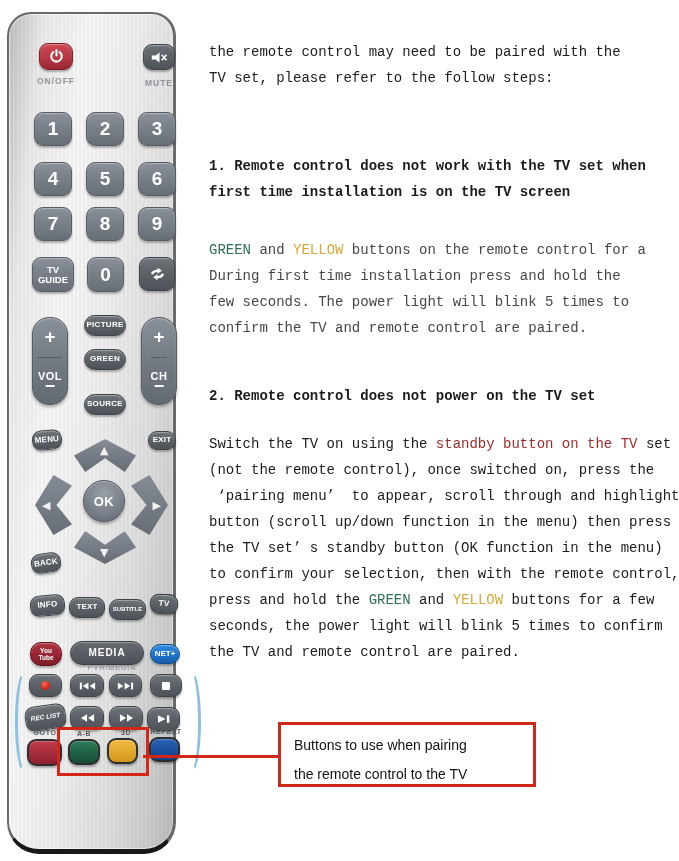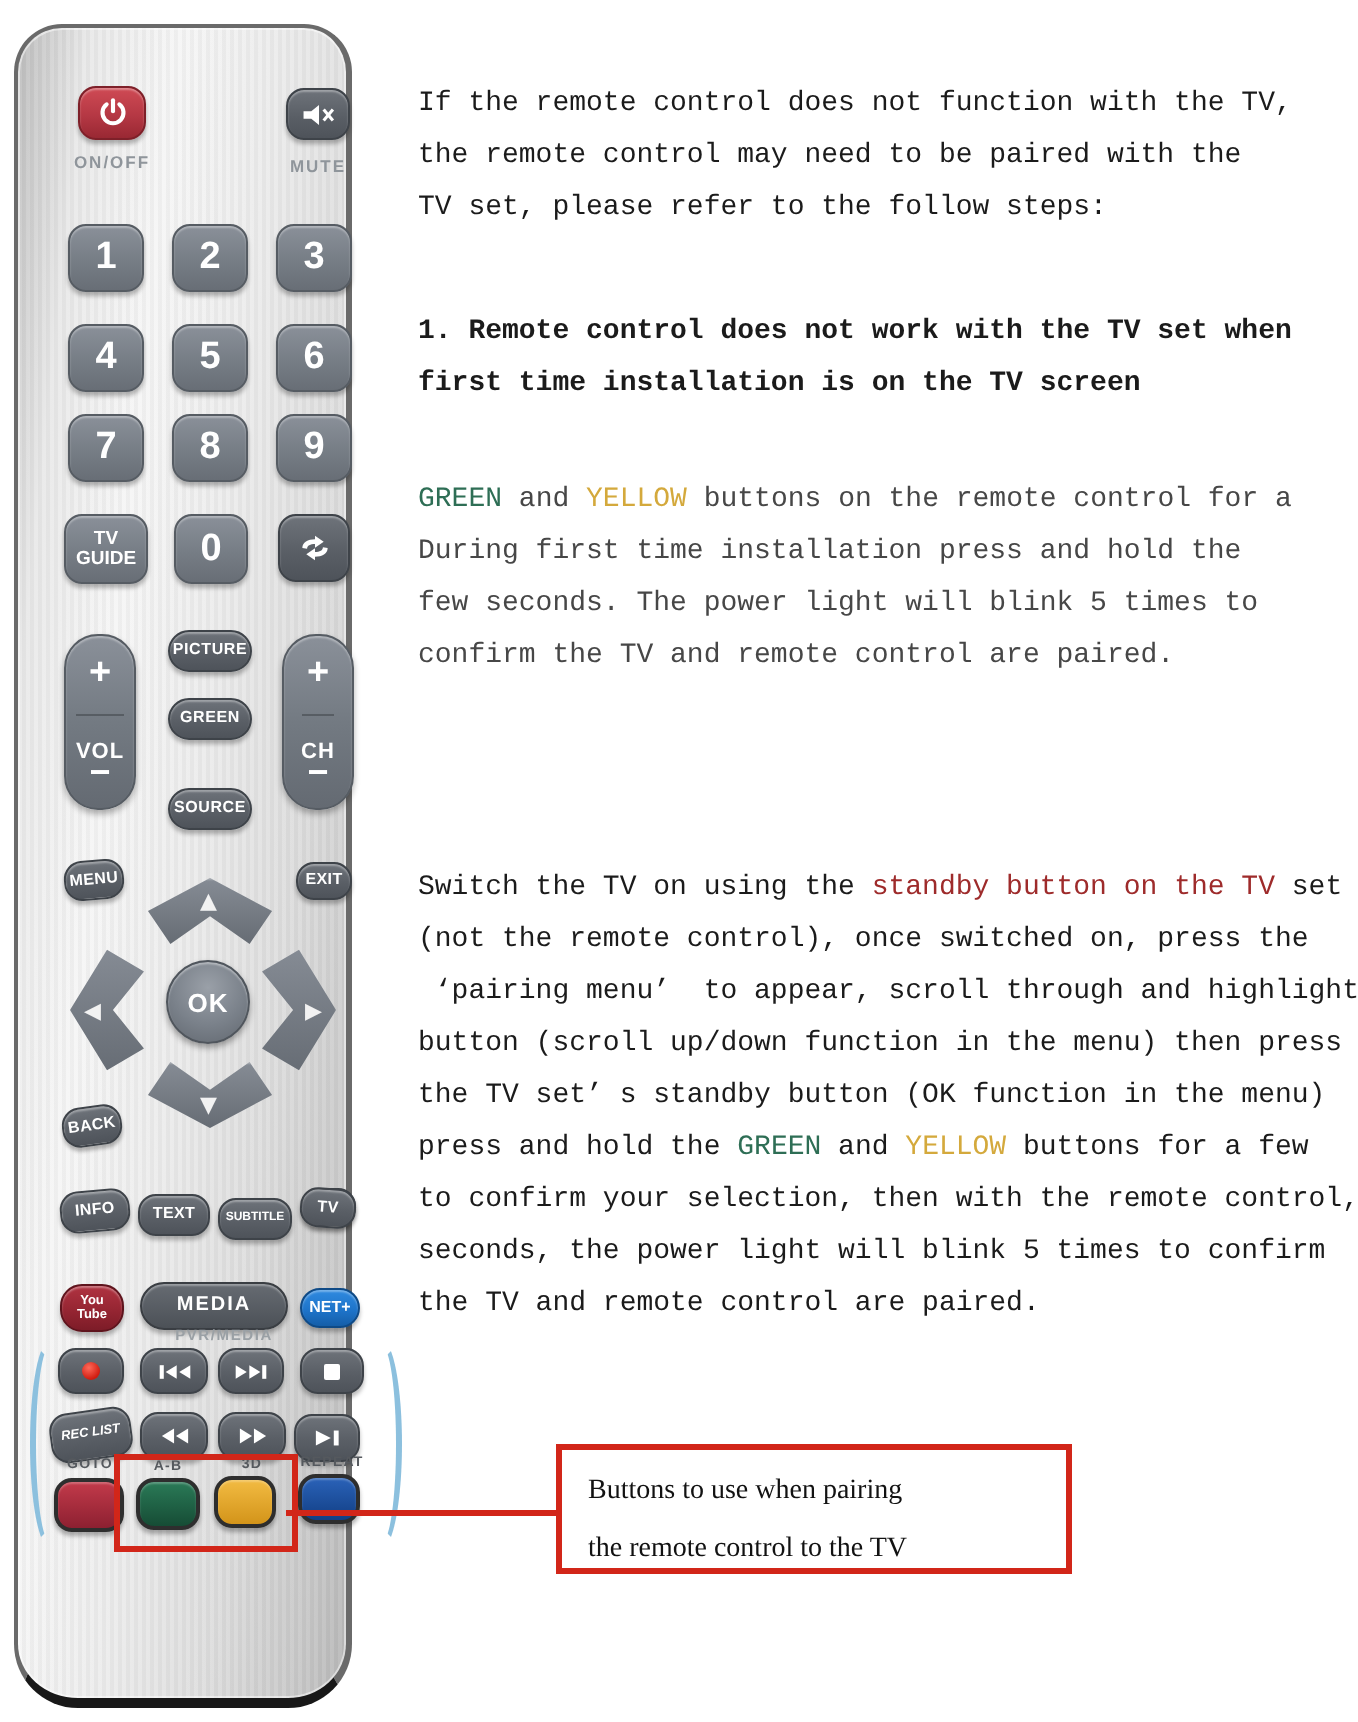--- a/index.html
+++ b/index.html
@@ -71,21 +71,21 @@
   .bracket.br{border-right-color:#8cc0de;}
 
   .reddot{width:9px;height:9px;border-radius:50%;background:radial-gradient(circle at 38% 32%,#ff6a5a,#d01c10 70%);}
   .stopsq{width:8px;height:8px;background:#fff;border-radius:1px;}
 
   
   .annot-rect{position:absolute;left:57px;top:727px;width:86px;height:43px;border:3px solid #d22619;}
   .annot-line{position:absolute;left:143px;top:755px;width:135px;height:3px;background:#d22619;}
   .callout{position:absolute;left:278px;top:722px;width:258px;height:65px;box-sizing:border-box;
     border:3px solid #d22619;background:#fff;padding:6px 0 0 13px;}
-  .callout .tline{font-family:Liberation Serif, serif;font-size:14px;line-height:29px;color:#121212;white-space:pre;}
+  .callout .tline{font-family:Liberation Sans, sans-serif;font-size:14px;line-height:29px;color:#121212;white-space:pre;}
 
   
   .tblock{position:absolute;left:209px;font-family:"Liberation Mono",monospace;font-size:14px;
     line-height:26px;color:#1b1b1b;}
   .tblock .tline{white-space:pre;}
   .bold{font-weight:bold;}
   .graytext{color:#474747;}
 </style>
 </head>
 <body>
@@ -230,42 +230,44 @@
     <div class="lbl darklbl" style="left:96px;top:715px;width:42px;">3D</div>
     <div class="lbl darklbl" style="left:131px;top:714px;width:52px;">REPEAT</div>
 
     <div class="abs cbtn c-red" style="left:18px;top:725px;width:35px;height:27px;"></div>
     <div class="abs cbtn c-green" style="left:59px;top:725px;width:32px;height:26px;"></div>
     <div class="abs cbtn c-yellow" style="left:98px;top:724px;width:31px;height:26px;"></div>
     <div class="abs cbtn c-blue" style="left:140px;top:723px;width:31px;height:25px;"></div>
   </div>
 
   <div class="tblock" style="top:39px;">
-      <div class="tline"><span>If the remote control does not function with the TV,</span></div>
       <div class="tline"><span>the remote control may need to be paired with the</span></div>
       <div class="tline"><span>TV set, please refer to the follow steps:</span></div>
     </div>
   <div class="tblock bold" style="top:153px;">
       <div class="tline"><span>1. Remote control does not work with the TV set when</span></div>
       <div class="tline"><span>first time installation is on the TV screen</span></div>
     </div>
   <div class="tblock graytext" style="top:237px;">
       <div class="tline"><span style="color: rgb(46, 110, 85);">GREEN</span><span> and </span><span style="color: rgb(212, 169, 60);">YELLOW</span><span> buttons on the remote control for a</span></div>
       <div class="tline"><span>During first time installation press and hold the</span></div>
       <div class="tline"><span>few seconds. The power light will blink 5 times to</span></div>
       <div class="tline"><span>confirm the TV and remote control are paired.</span></div>
+    </div>
+  <div class="tblock bold" style="top:383px;">
+      <div class="tline"><span>2. Remote control does not power on the TV set</span></div>
     </div>
   <div class="tblock" style="top:431px;">
       <div class="tline"><span>Switch the TV on using the </span><span style="color: rgb(158, 43, 43);">standby button on the TV</span><span> set</span></div>
       <div class="tline"><span>(not the remote control), once switched on, press the</span></div>
       <div class="tline"><span> ‘pairing menu’  to appear, scroll through and highlight</span></div>
       <div class="tline"><span>button (scroll up/down function in the menu) then press</span></div>
       <div class="tline"><span>the TV set’ s standby button (OK function in the menu)</span></div>
+      <div class="tline"><span>to confirm your selection, then with the remote control,</span></div>
       <div class="tline"><span>press and hold the </span><span style="color: rgb(46, 110, 85);">GREEN</span><span> and </span><span style="color: rgb(212, 169, 60);">YELLOW</span><span> buttons for a few</span></div>
-      <div class="tline"><span>to confirm your selection, then with the remote control,</span></div>
       <div class="tline"><span>seconds, the power light will blink 5 times to confirm</span></div>
       <div class="tline"><span>the TV and remote control are paired.</span></div>
     </div>
 
   <div class="annot-rect"></div>
   <div class="annot-line"></div>
   <div class="callout">
       <div class="tline"><span>Buttons to use when pairing</span></div>
       <div class="tline"><span>the remote control to the TV</span></div>
     </div>

